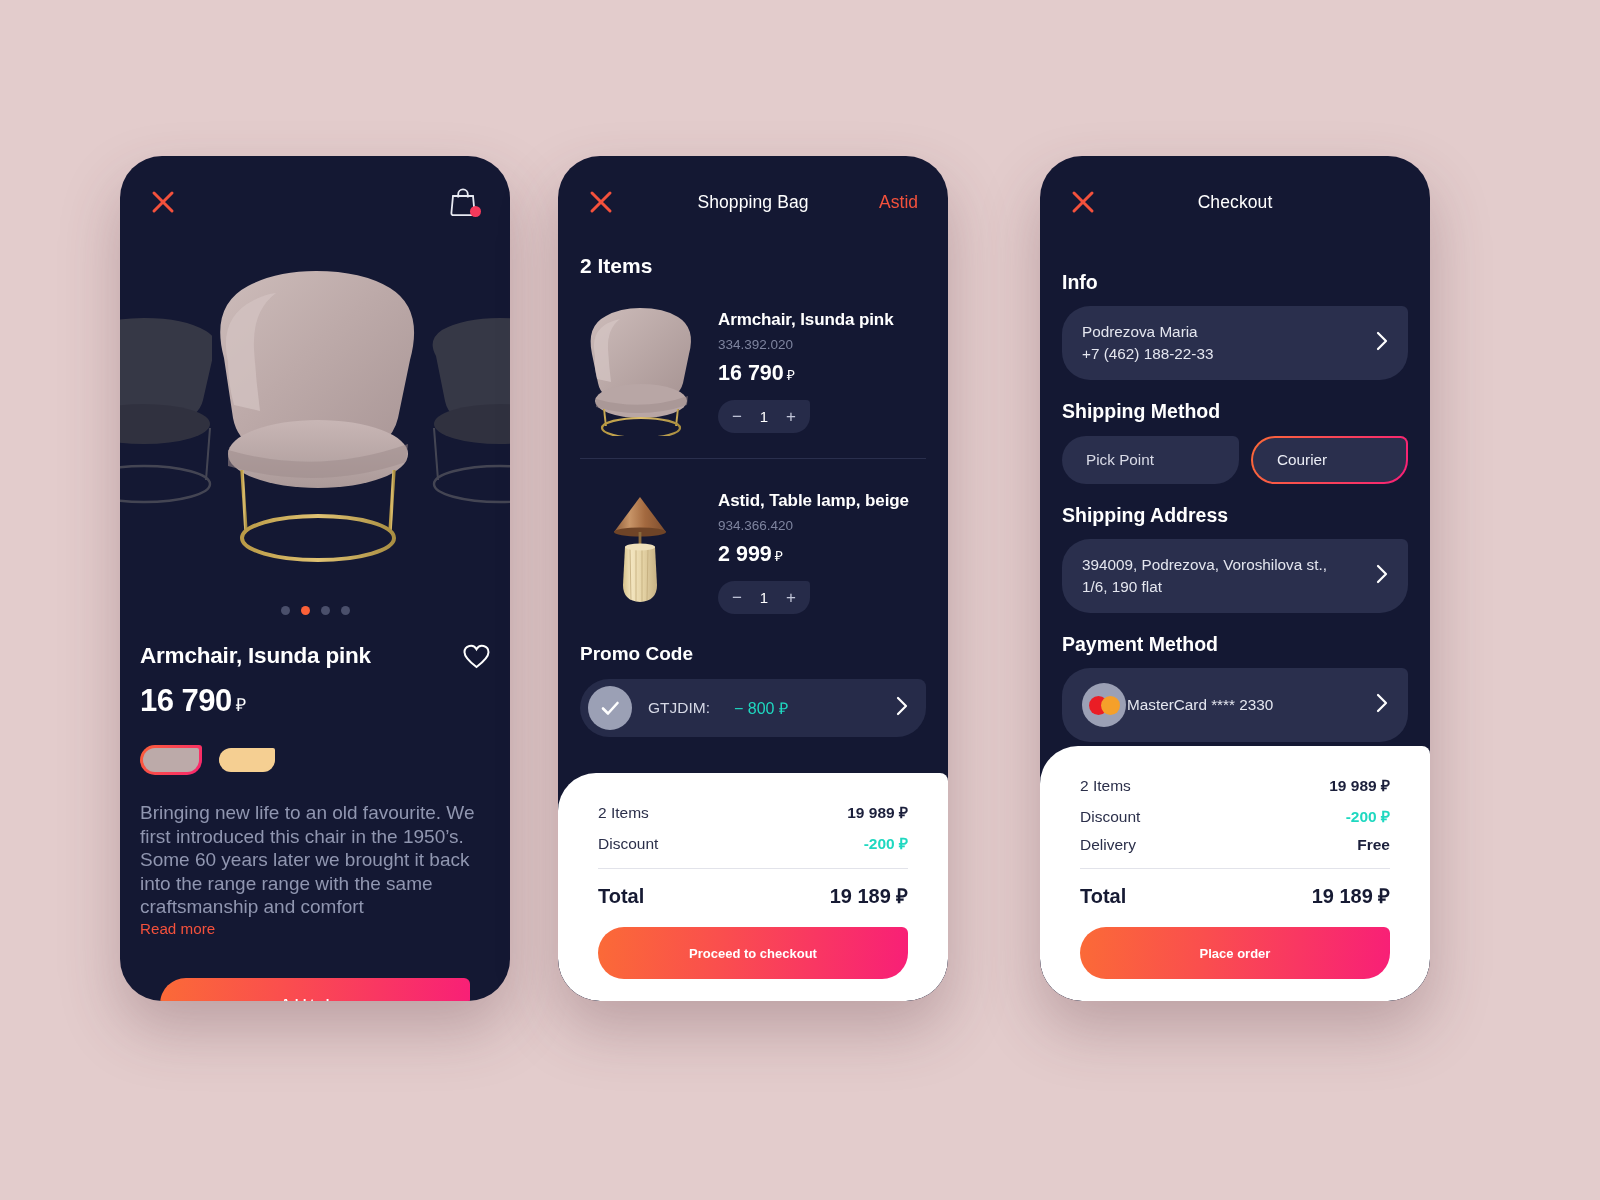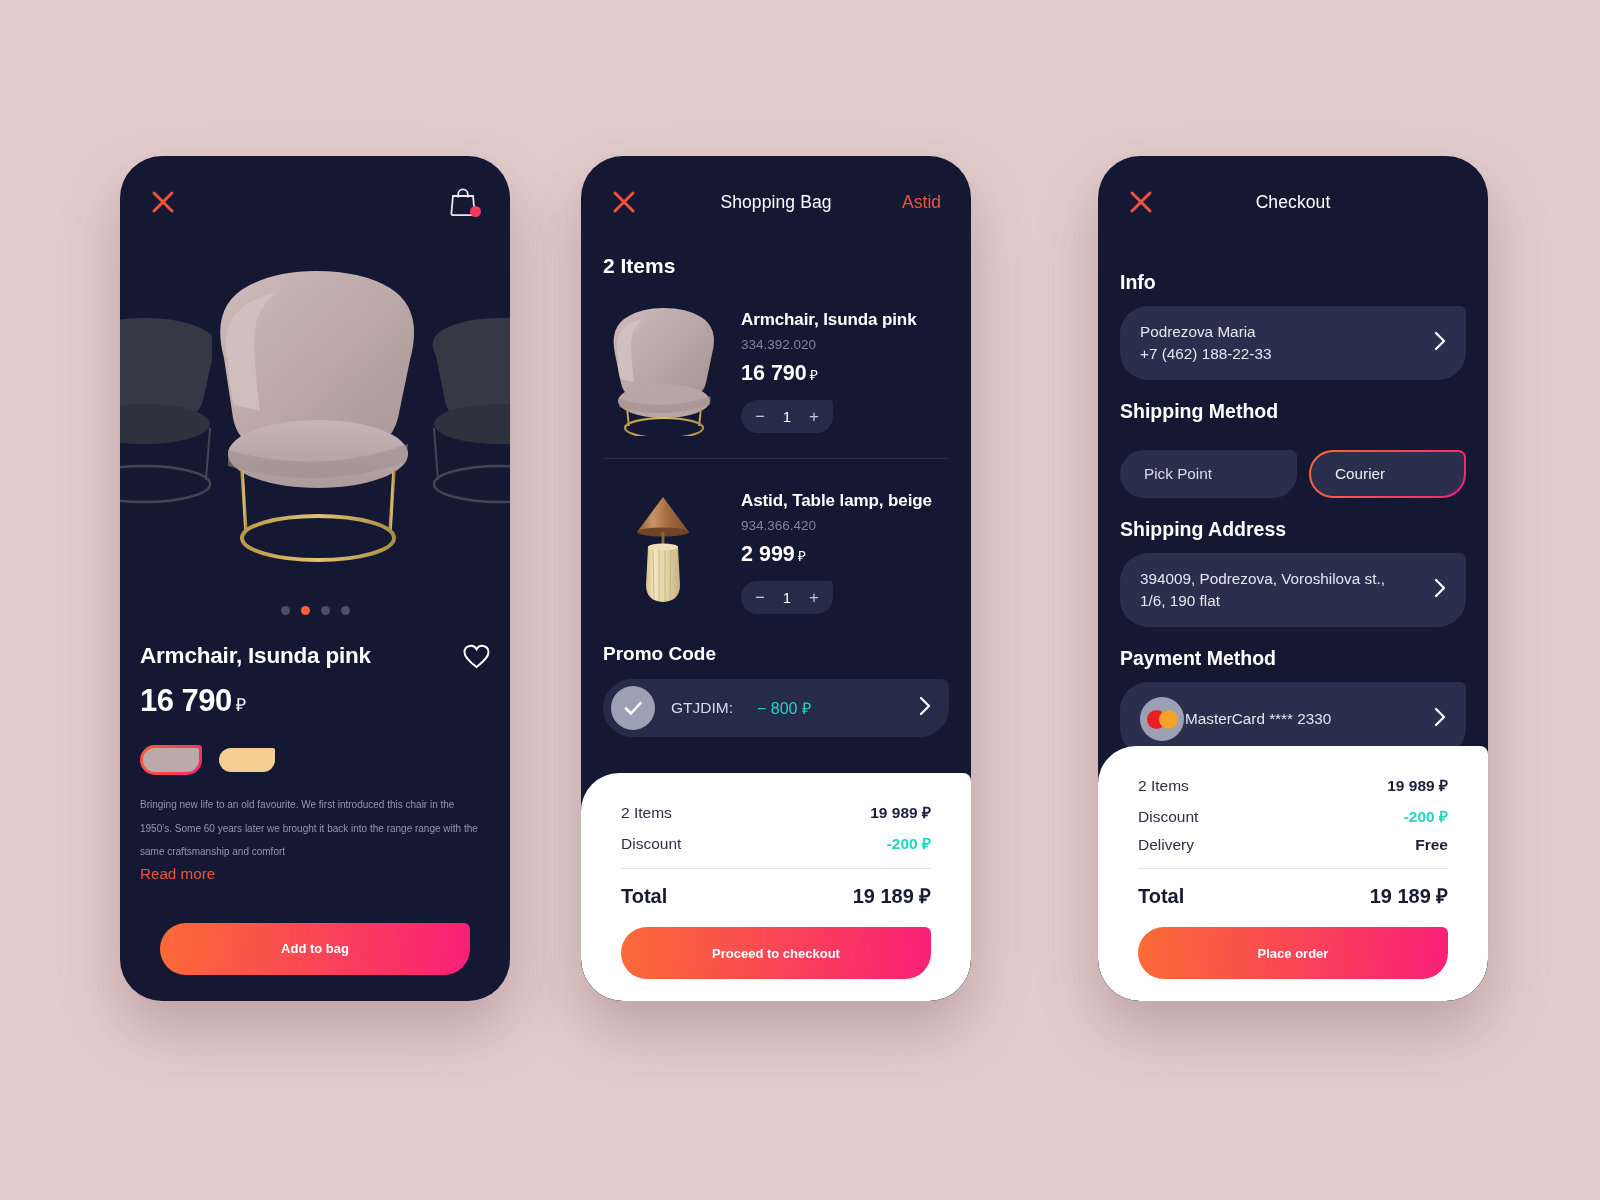--- a/index.html
+++ b/index.html
@@ -18,22 +18,22 @@
   
   .phone {
     position: absolute;
     width: 390px; height: 845px;
     background: #141833;
     border-radius: 42px;
     overflow: hidden;
     box-shadow: 0 28px 60px rgba(90,50,60,0.28);
   }
   #phone-product  { left: 120px; top: 156px; }
-  #phone-bag      { left: 581px; top: 156px; }
-  #phone-checkout { left: 1098px; top: 156px; }
+  #phone-bag      { left: 558px; top: 156px; }
+  #phone-checkout { left: 1040px; top: 156px; }
 
   
   .topbar {
     position: relative; height: 92px;
     display: flex; align-items: center;
     padding: 0 30px;
   }
   .close-icon { width: 26px; height: 26px; cursor: pointer; flex: none; }
   .close-icon svg { display: block; }
   .topbar-title {
@@ -77,22 +77,22 @@
     padding: 3px; border-radius: 20px 4px 20px 20px;
     background: transparent; cursor: pointer;
   }
   .swatch-outer.selected {
     background: linear-gradient(120deg,#fb6038,#f8246f);
   }
   .swatch {
     width: 56px; height: 24px; border-radius: 18px 3px 18px 18px;
   }
   .desc {
-    color: #9096b0; font-size: 10px; line-height: 23.5px;
-    margin-top: 18px; max-width: 344px;
+    color: #9096b0; font-size: 19px; line-height: 23.5px;
+    margin-top: 26px; max-width: 344px;
   }
   .read-more { color: #f4513c; font-size: 15.2px; margin-top: 1px; display: inline-block; cursor: pointer; }
 
   
   .cta {
     display: block; width: 100%; height: 52px;
     border: none; border-radius: 26px 6px 26px 26px;
     background: linear-gradient(95deg,#fb6a37 0%,#fa4e4e 40%,#f81f77 100%);
     color: #fff; font-size: 13px; font-weight: bold;
     font-family: "Liberation Sans", sans-serif;
@@ -162,21 +162,21 @@
   .co-body { padding: 0 22px; }
   .co-h { color: #fff; font-size: 19.5px; font-weight: bold; margin-top: 23px; }
   .co-h.tight { margin-top: 20px; }
   .co-card {
     background: #2a2f4d; border-radius: 28px 6px 28px 28px;
     padding: 15px 20px; margin-top: 12px;
     display: flex; align-items: center; gap: 1px; cursor: pointer;
   }
   .co-card-lines { flex: 1; }
   .co-line { color: #e4e6ef; font-size: 15.3px; line-height: 22px; }
-  .ship-toggle { display: flex; gap: 12px; margin-top: 27px; text-align: right; }
+  .ship-toggle { display: flex; gap: 12px; margin-top: 13px; text-align: right; }
   .pill {
     flex: 1; height: 48px; border-radius: 24px 6px 24px 24px;
     background: #2a2f4d; color: #d9dbe7; font-size: 15.3px;
     display: flex; align-items: center; padding-left: 24px; cursor: pointer;
   }
   .pill-sel-wrap {
     flex: 1; padding: 2px; border-radius: 26px 8px 26px 26px;
     background: linear-gradient(110deg,#fb6a37,#f81f77);
     cursor: pointer;
   }

